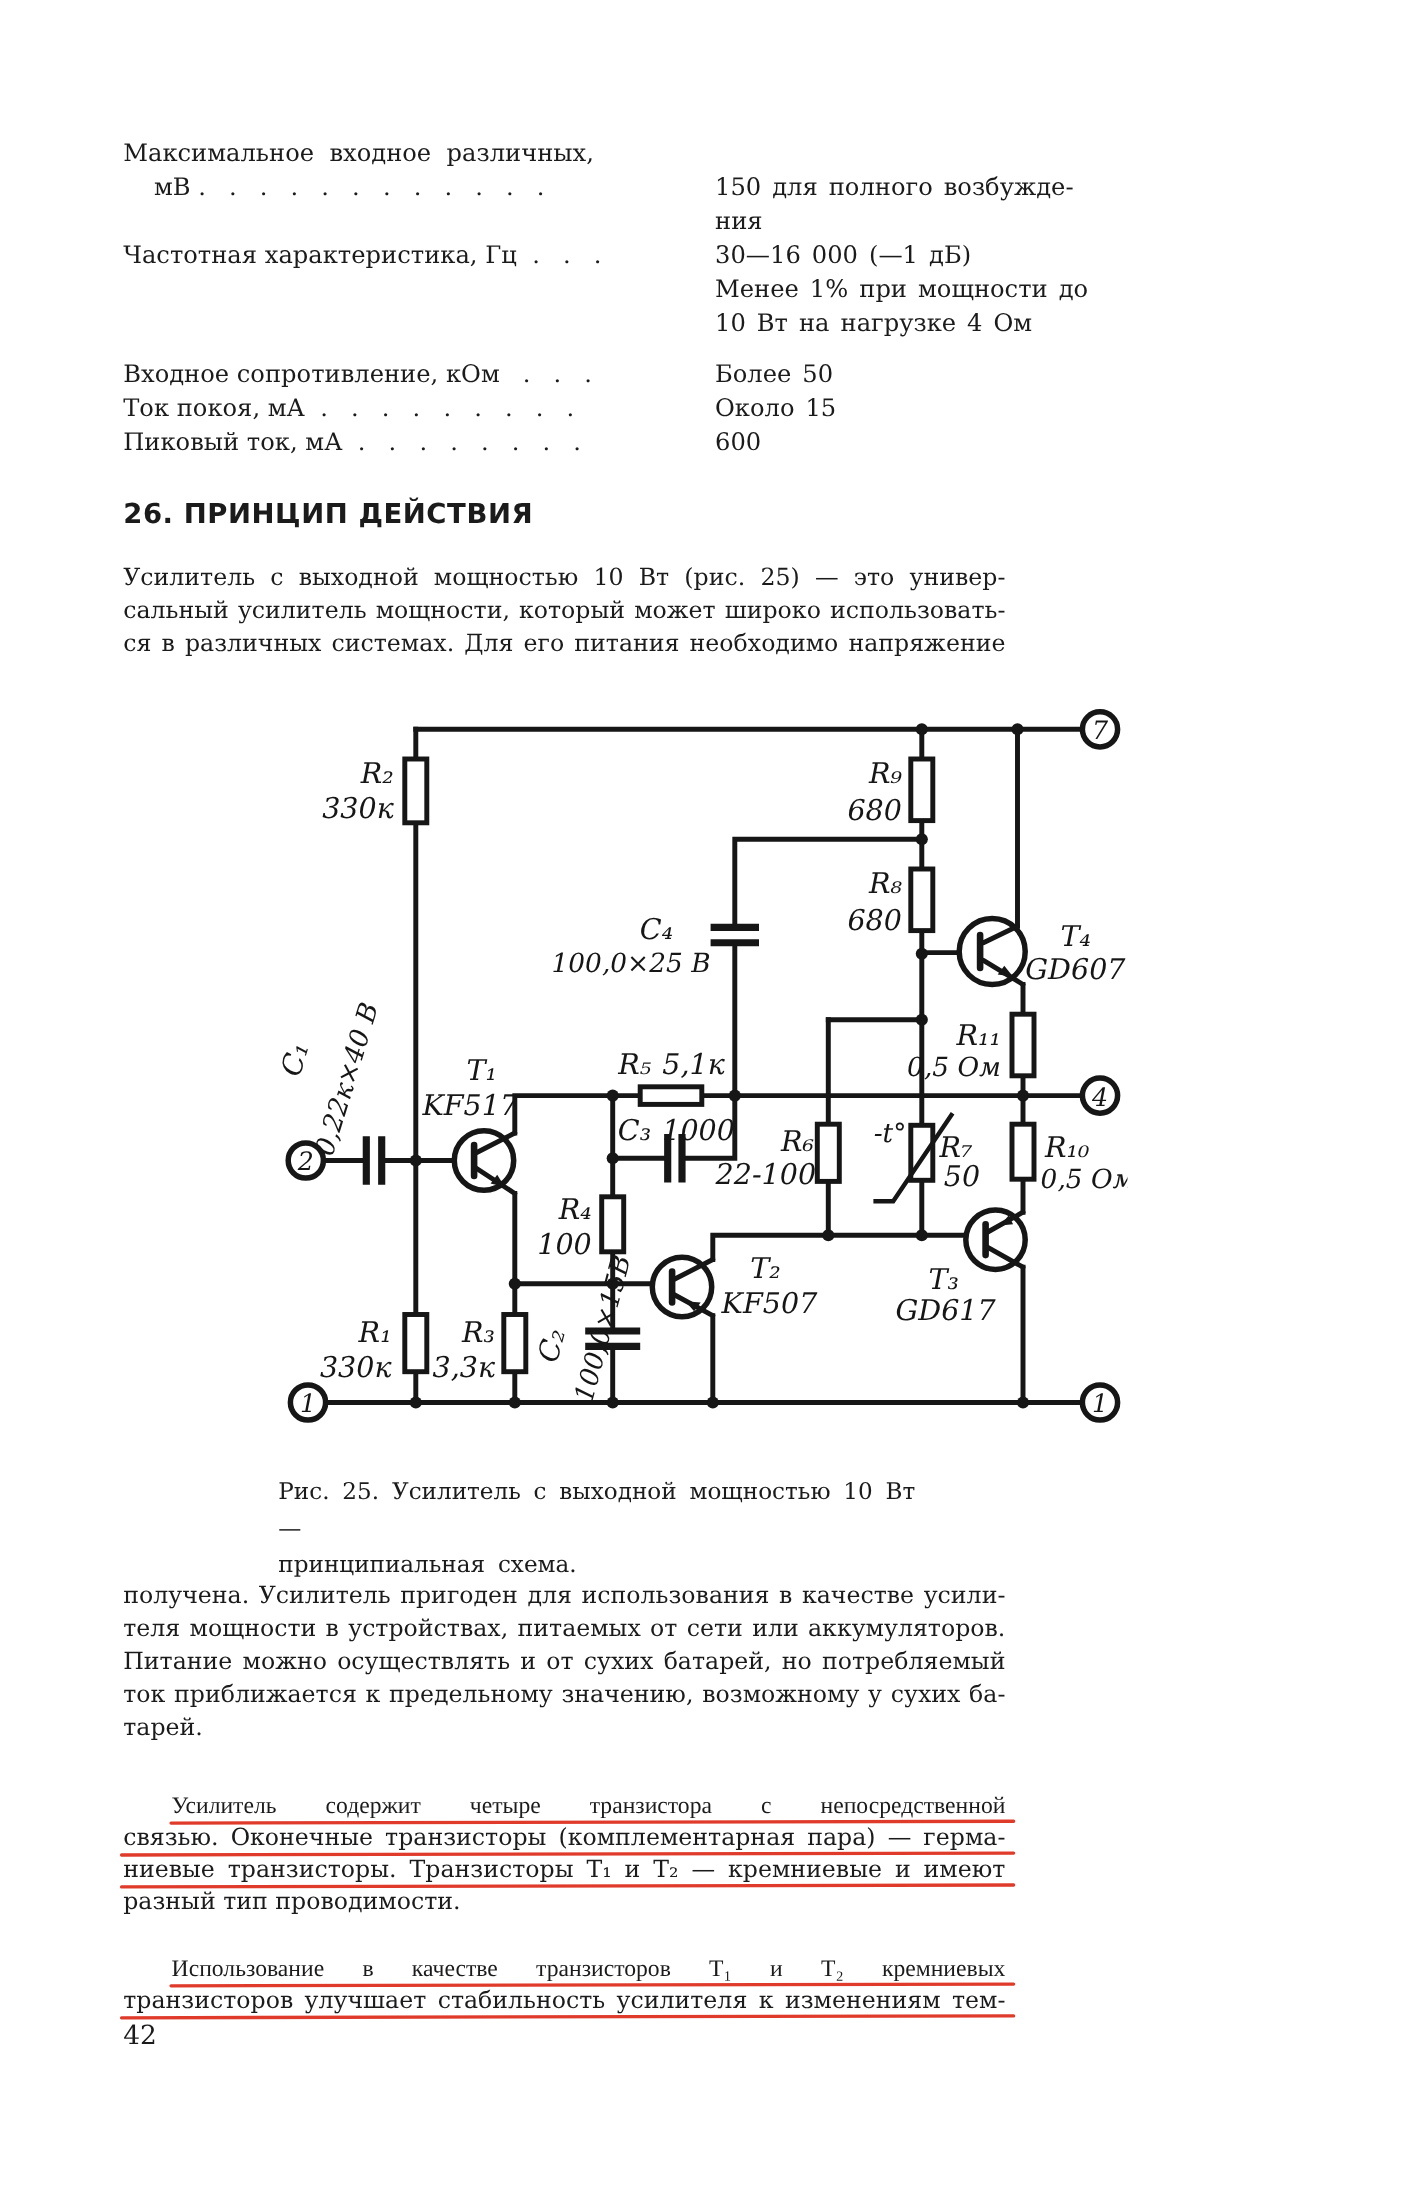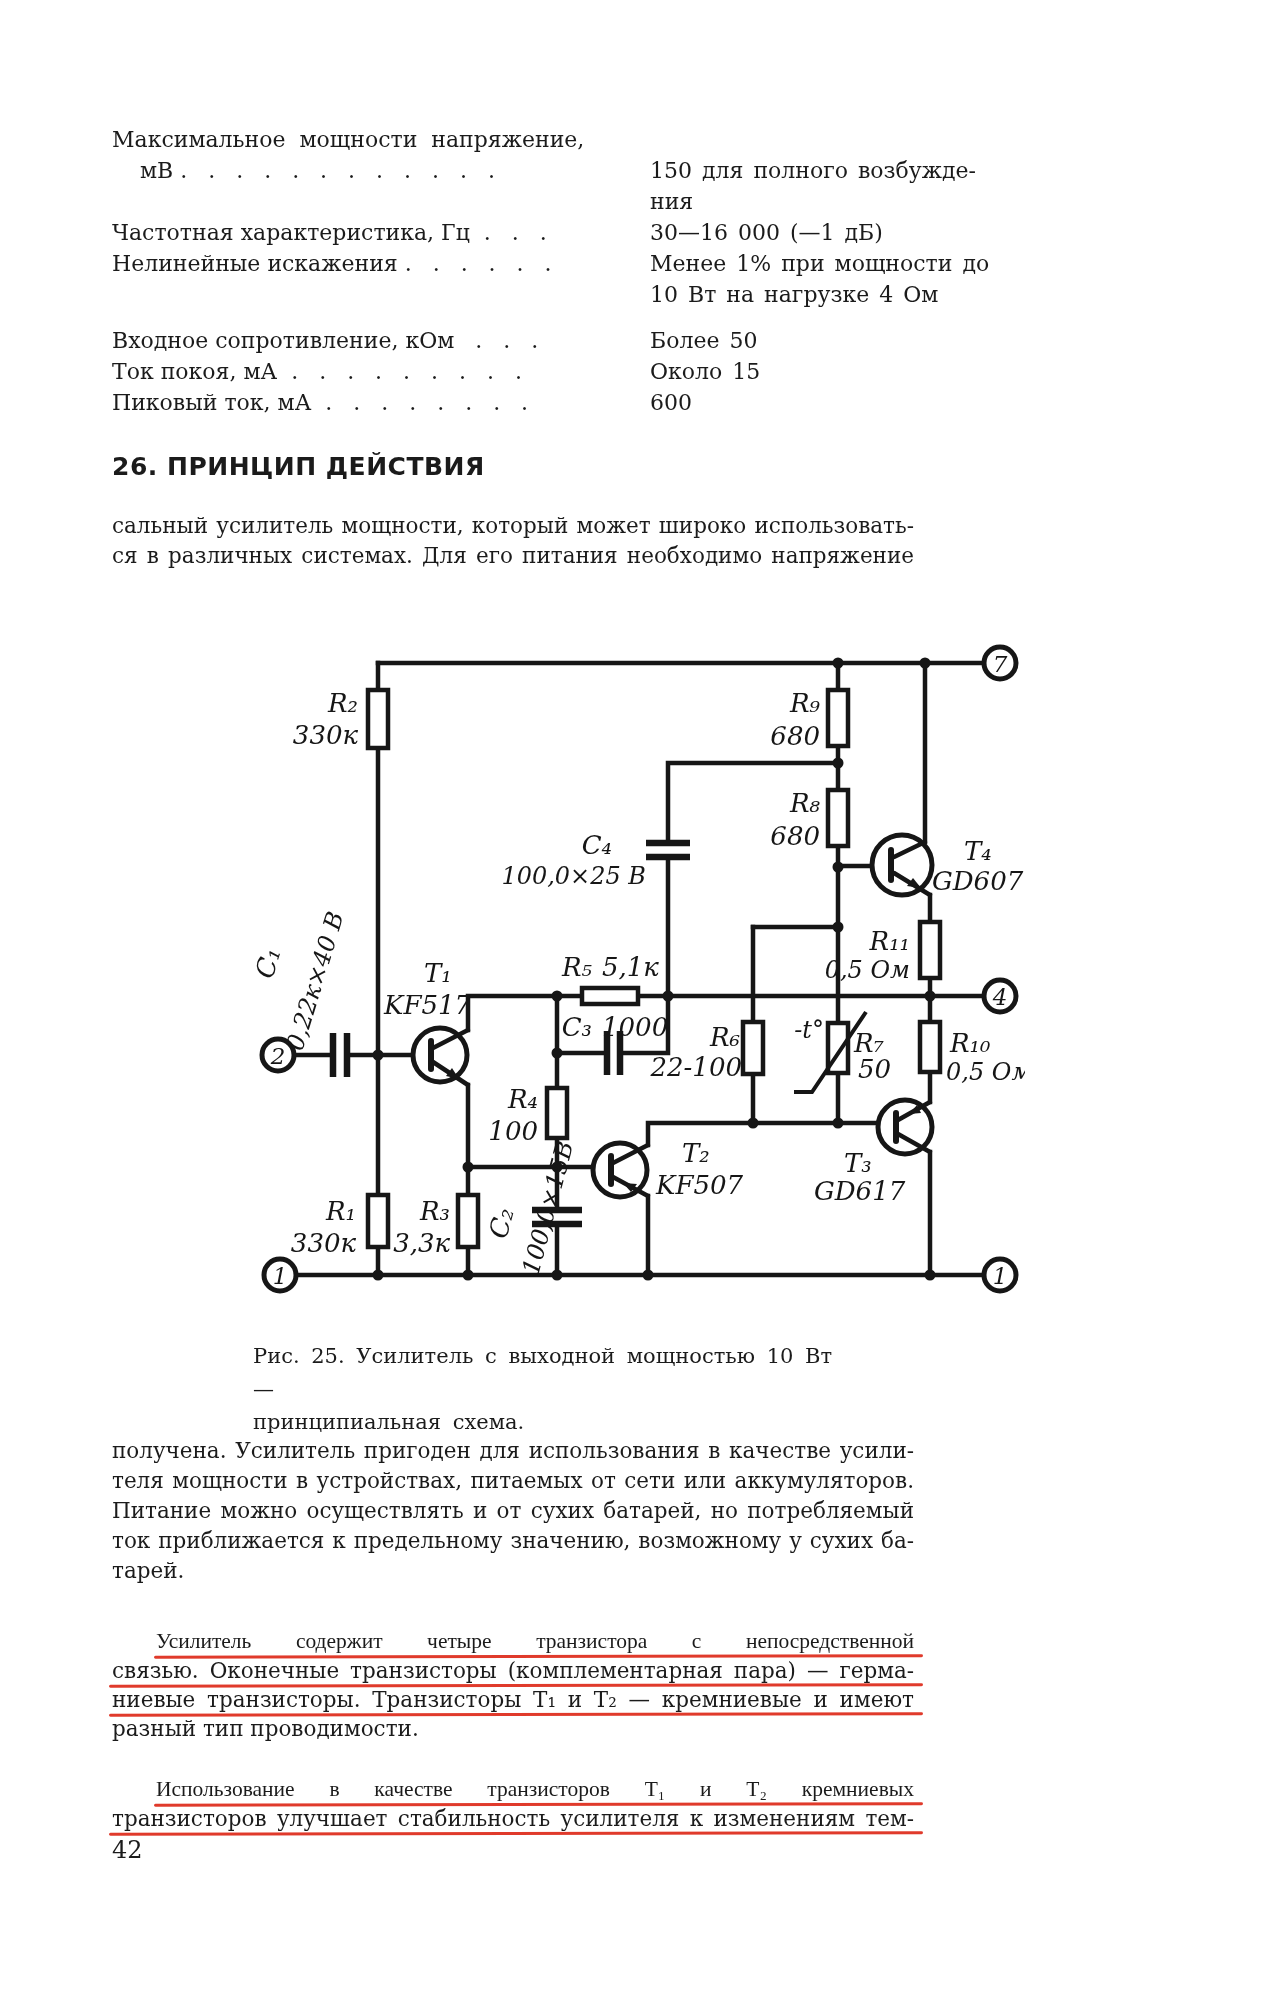--- a/index.html
+++ b/index.html
@@ -49,35 +49,34 @@
   svg text.term-num { font-size:23px; text-anchor:middle; }
   .pagenum { position:absolute; left:112px; top:1836px; font-size:24px; }
 </style>
 </head>
 <body>
 
 <div class="page">
 
   <section class="specs">
     <div class="spec-line">
-        <span class="lab">Максимальное  мощности  напряжение,</span>
+        <span class="lab">Максимальное  входное  различных,</span>
       </div>
     <div class="spec-line">
         <span class="lab">    мВ .   .   .   .   .   .   .   .   .   .   .   .</span>
         <span class="val">150 для полного возбужде-</span>
       </div>
     <div class="spec-line">
         <span class="val">ния</span>
       </div>
     <div class="spec-line">
         <span class="lab">Частотная характеристика, Гц  .   .   .</span>
         <span class="val">30—16 000 (—1 дБ)</span>
       </div>
     <div class="spec-line">
-        <span class="lab">Нелинейные искажения .   .   .   .   .   .</span>
         <span class="val">Менее 1% при мощности до</span>
       </div>
     <div class="spec-line">
         <span class="val">10 Вт на нагрузке 4 Ом</span>
       </div>
     <div class="spec-line spec-gap">
         <span class="lab">Входное сопротивление, кОм   .   .   .</span>
         <span class="val">Более 50</span>
       </div>
     <div class="spec-line">
@@ -86,20 +85,21 @@
       </div>
     <div class="spec-line">
         <span class="lab">Пиковый ток, мА  .   .   .   .   .   .   .   .</span>
         <span class="val">600</span>
       </div>
   </section>
 
   <h2 class="heading">26. ПРИНЦИП ДЕЙСТВИЯ</h2>
 
   <div class="para" id="para1">
+    <div class="jline">Усилитель с выходной мощностью 10 Вт (рис. 25) — это универ-</div>
     <div class="jline">сальный усилитель мощности, который может широко использовать-</div>
     <div class="jline">ся в различных системах. Для его питания необходимо напряжение</div>
   </div>
 
   <svg class="schematic" width="840" height="680" viewBox="185 638 840 680" xmlns="http://www.w3.org/2000/svg">
 
     <g stroke="#161616" stroke-width="4.5" fill="none" stroke-linecap="square">
       <path d="M378 663 H984"></path>
       <path d="M378 663 V690 M378 748 V1195 M378 1247 V1275"></path>
       <path d="M294 1055 H333 M347 1055 H413"></path>

